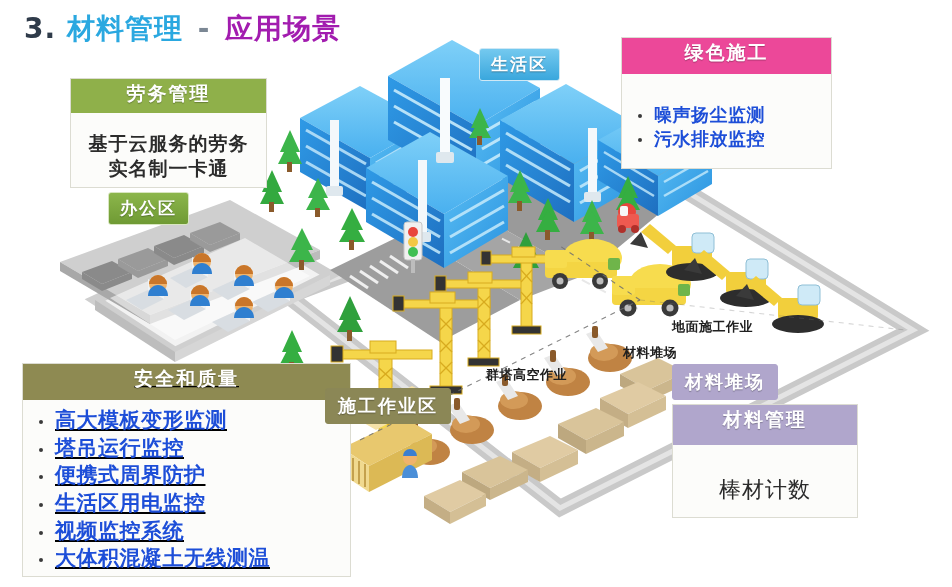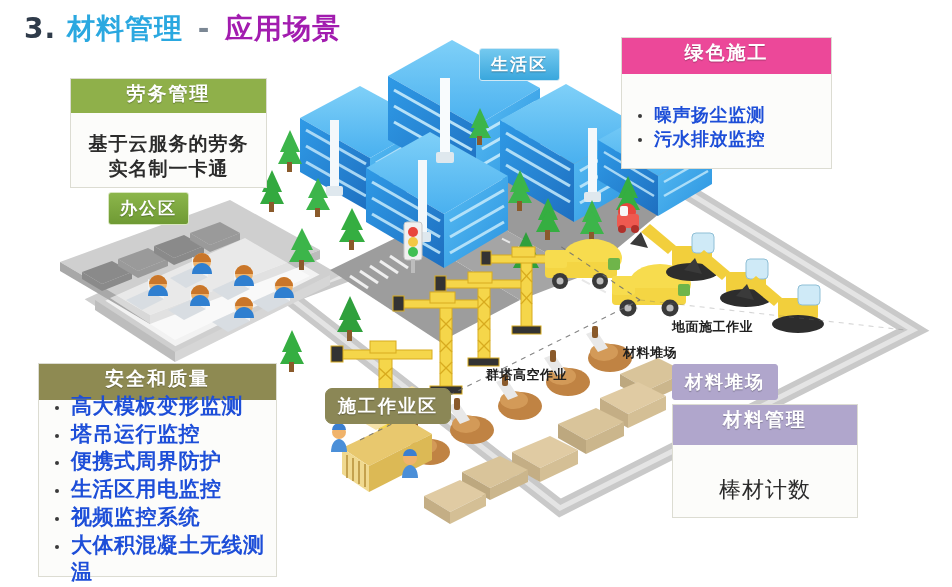--- a/index.html
+++ b/index.html
@@ -582,21 +582,21 @@
   <div class="panel" style="left:621px;top:37px;width:211px;height:132px;">
     <div class="panel-hd" style="background:#ec4899;height:36px;">绿色施工</div>
     <div class="panel-bd" style="height:94px;display:flex;align-items:center;">
       <ul class="bullets">
         <li>噪声扬尘监测</li>
         <li>污水排放监控</li>
       </ul>
     </div>
   </div>
 
-  <div class="panel" style="left:38px;top:363px;width:239px;height:214px;">
+  <div class="panel" style="left:22px;top:363px;width:329px;height:214px;text-decoration:underline;">
     <div class="panel-hd" style="background:#8e8a52;height:36px;">安全和质量</div>
     <div class="panel-bd" style="height:176px;display:flex;align-items:center;padding-top:2px;">
       <ul class="bullets small">
         <li>高大模板变形监测</li>
         <li>塔吊运行监控</li>
         <li>便携式周界防护</li>
         <li>生活区用电监控</li>
         <li>视频监控系统</li>
         <li>大体积混凝土无线测温</li>
       </ul>
@@ -607,21 +607,21 @@
     <div class="panel-hd" style="background:#b0a6cc;height:40px;">材料管理</div>
     <div class="panel-bd center" style="height:78px;">
       <div class="txt-line" style="font-size:22px;font-weight:normal;text-align:center;">棒材计数</div>
     </div>
   </div>
 
   <div class="tag blue" style="left:479px;top:42px;margin-top:6px;">生活区</div>
 
   <div class="tag green" style="left:108px;top:192px;">办公区</div>
 
-  <div class="tag olive" style="left:325px;top:388px;font-size:18px;padding:5px 12px;border-radius:7px;">施工作业区</div>
+  <div class="tag olive" style="left:325px;top:388px;font-size:18px;padding:5px 12px;">施工作业区</div>
 
   <div class="tag purple" style="left:672px;top:364px;font-size:18px;padding:5px 12px;">材料堆场</div>
 
   <div class="scene-label" style="left:672px;top:318px;">地面施工作业</div>
 
   <div class="scene-label" style="left:623px;top:344px;">材料堆场</div>
 
   <div class="scene-label" style="left:486px;top:366px;">群塔高空作业</div>
 
 </div>

